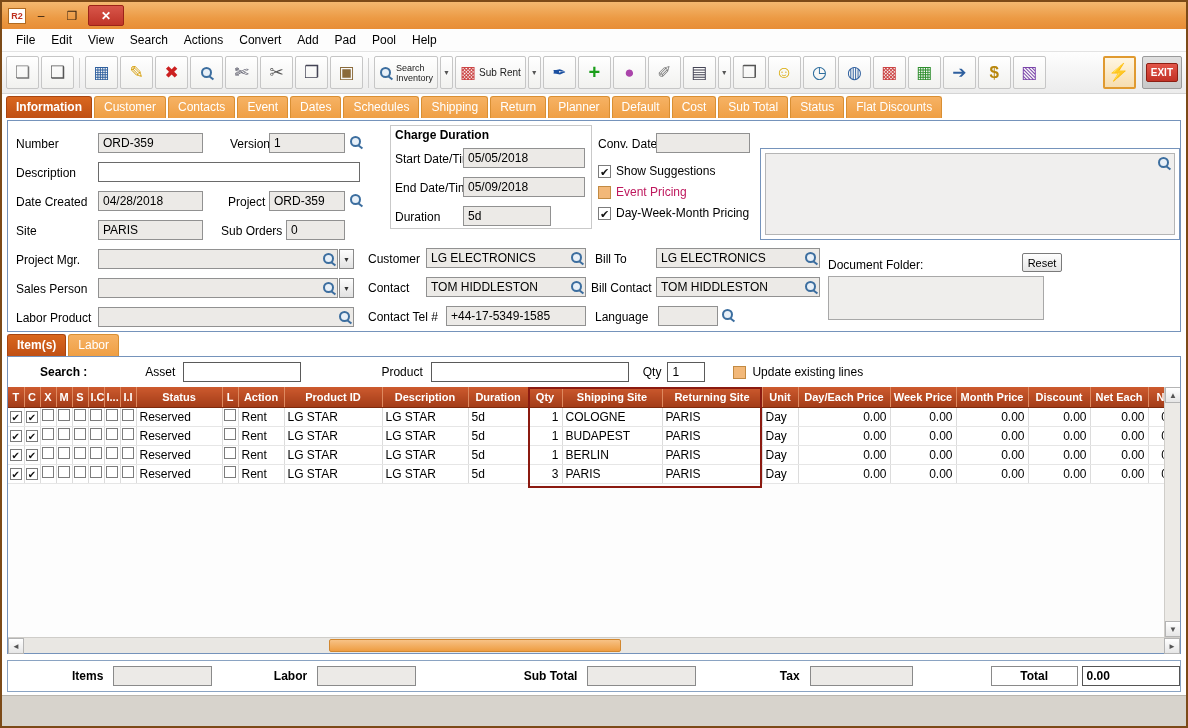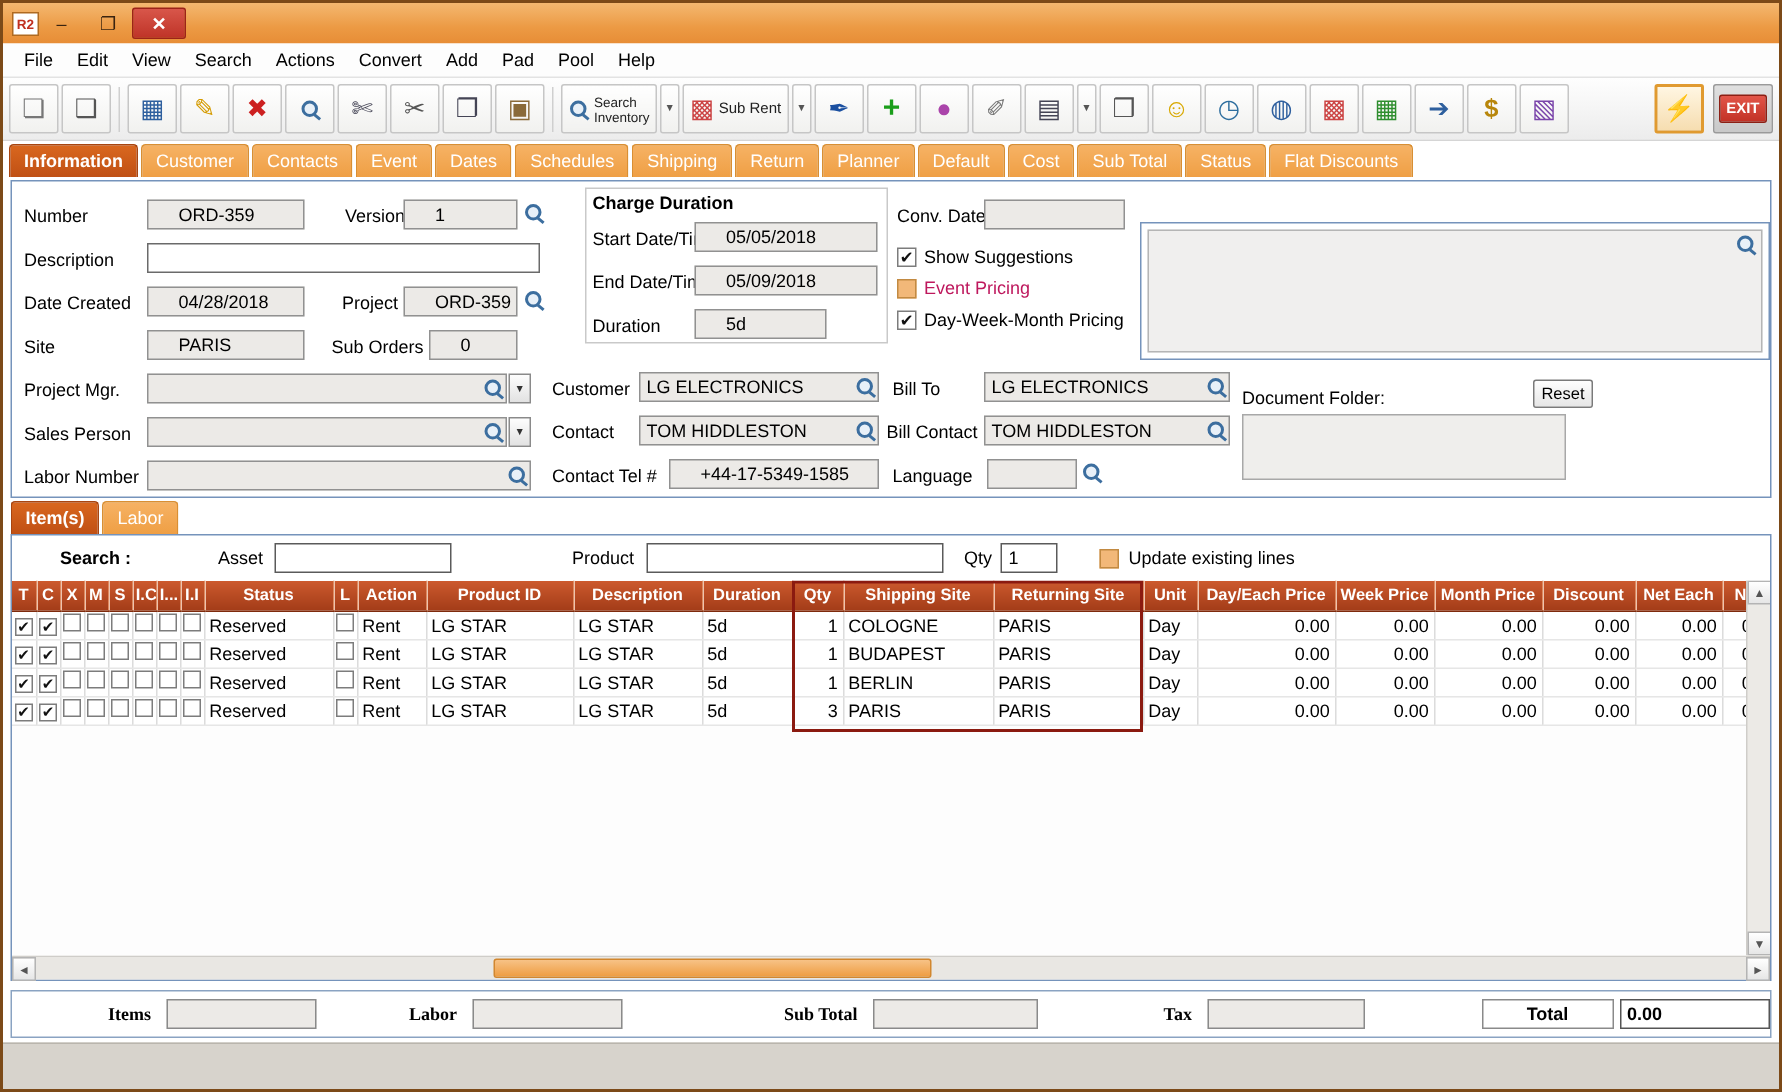--- a/index.html
+++ b/index.html
@@ -42,21 +42,21 @@
   .mag::after { content:""; position:absolute; width:5px; height:2px; background:#3c6e9f; right:0; bottom:1px; transform:rotate(40deg); }
 
   
   .tabstrip { height:24px; flex:none; background:#fff; display:flex; align-items:flex-end; padding:0 4px; gap:2px; }
   .tab { background:linear-gradient(#f6b264,#ef9f44); color:#fff; padding:3px 9px 4px; border:1px solid #d98f33; border-bottom:none; border-radius:3px 3px 0 0; font-size:12px; white-space:nowrap; }
   .tab.active { background:linear-gradient(#d9671f,#c05014); font-weight:bold; border-color:#a84510; }
 
   
   .info-panel { height:212px; flex:none; margin:2px 5px 0; border:1px solid #7593bb; position:relative; background:#fff; }
   .lbl { position:absolute; font-size:12px; white-space:nowrap; }
-  .fld { position:absolute; height:20px; background:#eceae7; border:1px solid #919191; font-size:12px; padding:2px 20px; white-space:nowrap; overflow:hidden; }
+  .fld { position:absolute; height:20px; background:#eceae7; border:1px solid #919191; font-size:12px; padding:2px 4px; white-space:nowrap; overflow:hidden; }
   .fld.white { background:#fff; border-color:#6a6a6a; }
   .fld .val { position:absolute; left:4px; top:2px; }
   .mag.in { position:absolute; right:1px; top:2px; }
   .info-panel > .mag, .comments-box > .mag { position:absolute; }
   .ddbtn { position:absolute; width:15px; height:20px; background:linear-gradient(#fdfdfd,#e2e2e2); border:1px solid #8a8a8a; font-size:7px; color:#333; display:flex; align-items:center; justify-content:center; }
   .group { position:absolute; border:1px solid #c9c9c9; }
   .group-title { position:absolute; left:4px; top:2px; font-weight:bold; font-size:12px; }
   .group .lbl, .group .fld { position:absolute; }
   .cbrow { position:absolute; display:flex; align-items:center; gap:5px; }
   .cb { width:13px; height:13px; flex:none; background:#fff; border:1px solid #7c7c7c; font-size:11px; line-height:12px; text-align:center; color:#111; display:inline-block; }
@@ -87,21 +87,21 @@
   .hl-overlay { position:absolute; left:520px; top:0; width:234px; height:101px; border:2px solid #8b1a10; pointer-events:none; }
   .vscroll { position:absolute; right:0; top:0; bottom:0; width:16px; background:#eceae6; border-left:1px solid #cfcdc9; display:flex; flex-direction:column; }
   .v-track { flex:1; }
   .sc-btn { width:16px; height:16px; flex:none; background:linear-gradient(#ffffff,#e6e6e6); border:1px solid #b4b4b4; font-size:8px; color:#555; display:flex; align-items:center; justify-content:center; }
   .hscroll { height:16px; flex:none; background:#e9e7e3; border-top:1px solid #cfcdc9; display:flex; }
   .h-track { flex:1; position:relative; }
   .h-thumb { position:absolute; left:305px; top:1px; width:292px; height:13px; background:linear-gradient(#f7c286,#ee9d42); border:1px solid #d2872f; border-radius:2px; }
 
   
   .totals { height:32px; flex:none; margin:6px 5px 0; border:1px solid #8aa3c2; background:#fff; display:flex; align-items:center; }
-  .tlbl { font-weight:bold; margin-right:10px; white-space:nowrap;font-family:Liberation Serif, serif; }
+  .tlbl { font-weight:bold; margin-right:10px; white-space:nowrap; }
   .tfld { height:20px; background:#eceae7; border:1px solid #8a8a8a; padding:2px 4px; }
   .tfld.white { background:#fff; border-color:#555; font-weight:bold; }
   .total-box { width:88px; height:20px; background:#fff; border:1px solid #8a8a8a; font-weight:bold; display:flex; align-items:center; justify-content:center; margin-right:4px; }
 
   .bottom-strip { flex:1; background:#d7d3cc; border-top:1px solid #b9b5ad; margin-top:3px; }
 </style>
 </head>
 <body>
 
 <div class="window">
@@ -270,21 +270,21 @@
     </div>
     <div class="ddbtn" style="left:331px;top:128px">▼</div>
 
     <span class="lbl" style="left:8px;top:161px">Sales Person</span>
     <div class="fld" style="left:90px;top:157px;width:240px">
       <span class="val"></span>
       <span class="mag in"></span>
     </div>
     <div class="ddbtn" style="left:331px;top:157px">▼</div>
 
-    <span class="lbl" style="left:8px;top:190px">Labor Number</span>
+    <span class="lbl" style="left:8px;top:190px">Labor Product</span>
     <div class="fld" style="left:90px;top:186px;width:256px">
       <span class="val"></span>
       <span class="mag in"></span>
     </div>
 
     <div class="group" style="left:382px;top:4px;width:202px;height:104px">
       <span class="group-title">Charge Duration</span>
       <span class="lbl" style="left:4px;top:26px">Start Date/Time</span>
       <div class="fld" style="left:72px;top:22px;width:122px">05/05/2018</div>
       <span class="lbl" style="left:4px;top:55px">End Date/Time</span>

